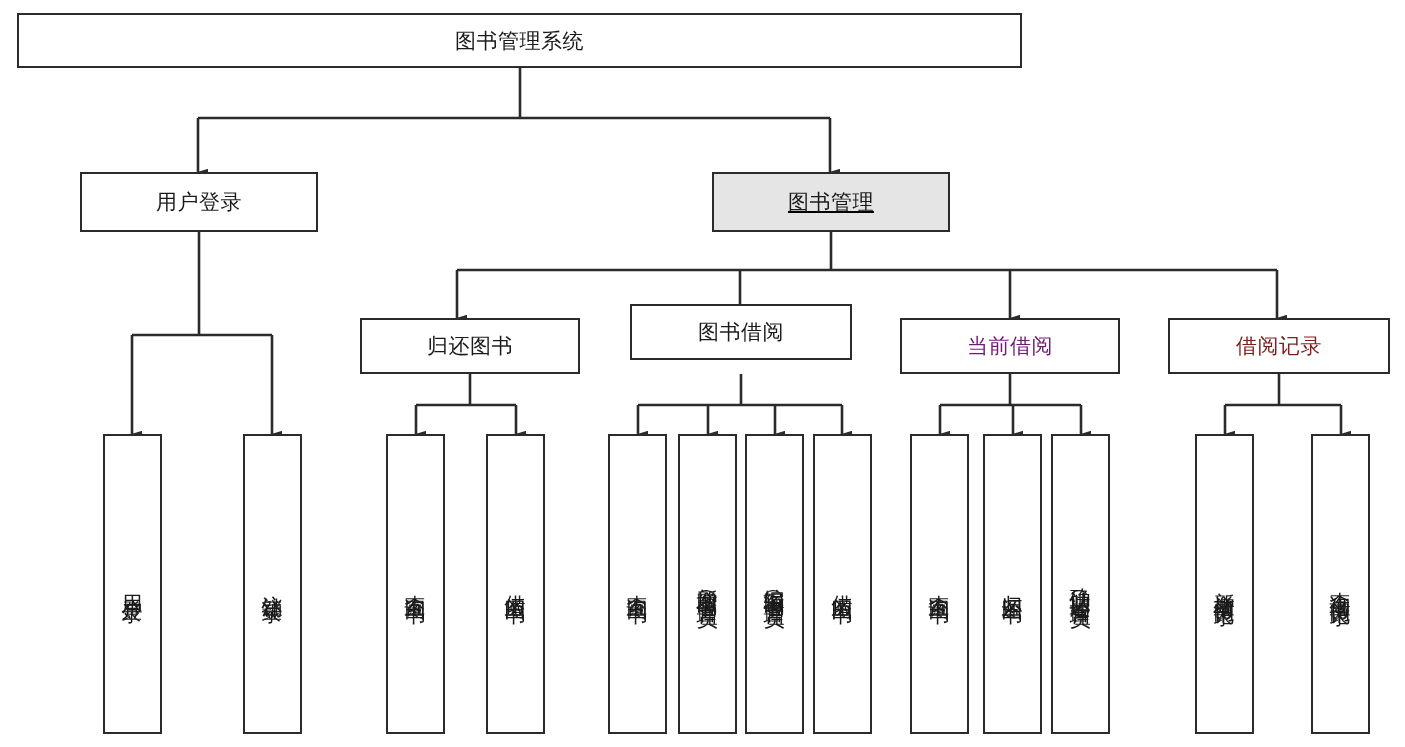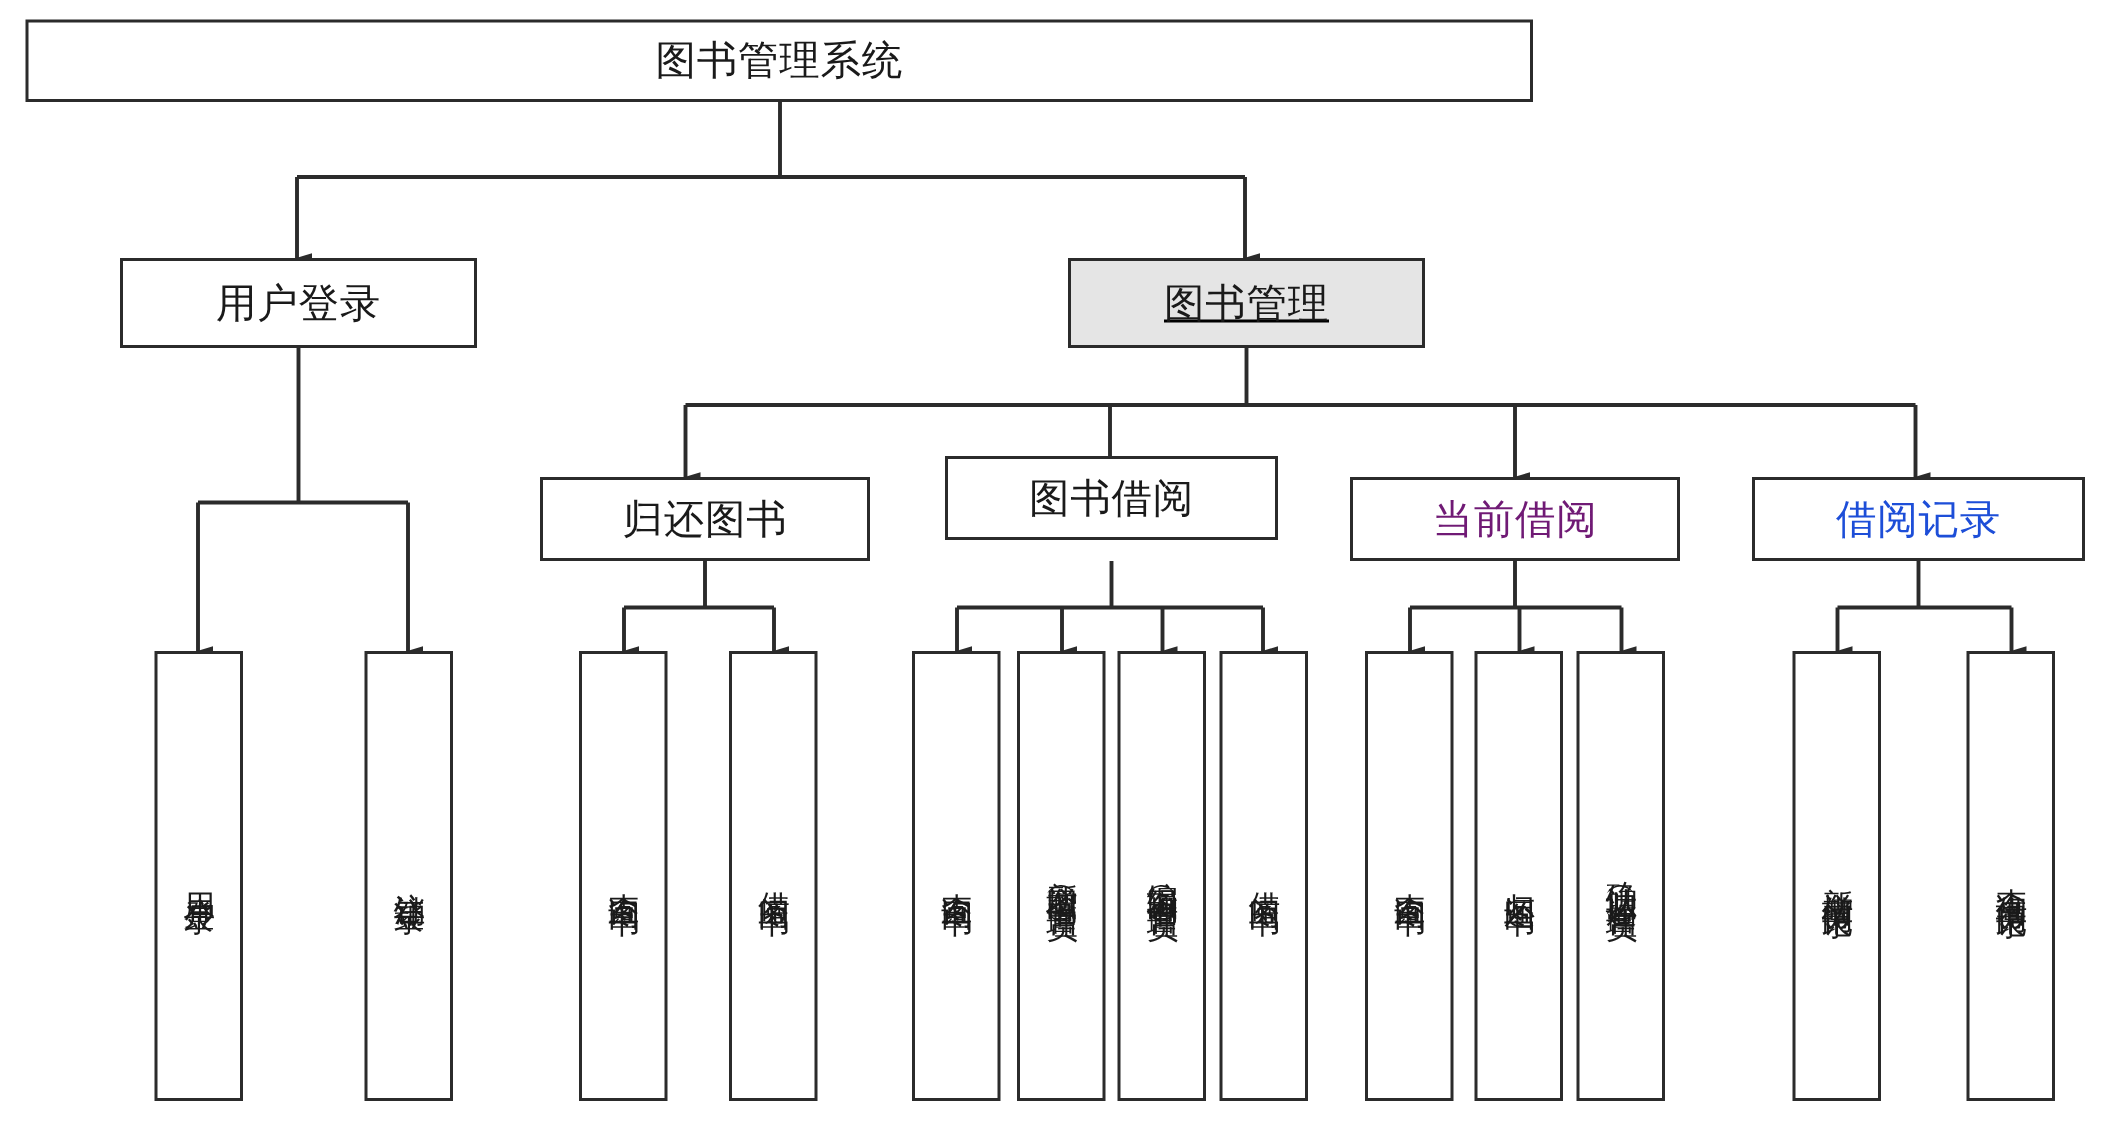--- a/index.html
+++ b/index.html
@@ -30,21 +30,21 @@
     position: absolute;
     box-sizing: border-box;
     background: #ffffff;
     border: 2.5px solid #2b2b2b;
     display: flex;
     align-items: center;
     justify-content: center;
     overflow: hidden;
   }
   .node-label-h {
-    font-size: 27px;
+    font-size: 21px;
     color: #1a1a1a;
     line-height: 1.2;
     white-space: nowrap;
     letter-spacing: 0.5px;
   }
   .node-box.vertical {
     align-items: center;
     justify-content: center;
   }
   .node-label-v {
@@ -125,21 +125,21 @@
       <div class="node-box" style="left: 360px; top: 318px; width: 220px; height: 56px; border-color: rgb(43, 43, 43); background: rgb(255, 255, 255);">
         <span class="node-label-h" style="color: rgb(26, 26, 26);">归还图书</span>
       </div>
       <div class="node-box" style="left: 630px; top: 304px; width: 222px; height: 56px; border-color: rgb(43, 43, 43); background: rgb(255, 255, 255);">
         <span class="node-label-h" style="color: rgb(26, 26, 26);">图书借阅</span>
       </div>
       <div class="node-box" style="left: 900px; top: 318px; width: 220px; height: 56px; border-color: rgb(43, 43, 43); background: rgb(255, 255, 255);">
         <span class="node-label-h" style="color: #701a75;">当前借阅</span>
       </div>
       <div class="node-box" style="left: 1168px; top: 318px; width: 222px; height: 56px; border-color: rgb(43, 43, 43); background: rgb(255, 255, 255);">
-        <span class="node-label-h" style="color: #1d4ed8;">借阅记录</span>
+        <span class="node-label-h" style="color: #7f1d1d;">借阅记录</span>
       </div>
       <div class="node-box vertical" style="left: 103px; top: 434px; width: 59px; height: 300px; border-color: rgb(43, 43, 43); background: rgb(255, 255, 255);">
         <span class="node-label-v" style="color: rgb(26, 26, 26);">用户登录</span>
       </div>
       <div class="node-box vertical" style="left: 243px; top: 434px; width: 59px; height: 300px; border-color: rgb(43, 43, 43); background: rgb(255, 255, 255);">
         <span class="node-label-v" style="color: rgb(26, 26, 26);">注销登录</span>
       </div>
       <div class="node-box vertical" style="left: 386px; top: 434px; width: 59px; height: 300px; border-color: rgb(43, 43, 43); background: rgb(255, 255, 255);">
         <span class="node-label-v" style="color: rgb(26, 26, 26);">查询图书</span>
       </div>

